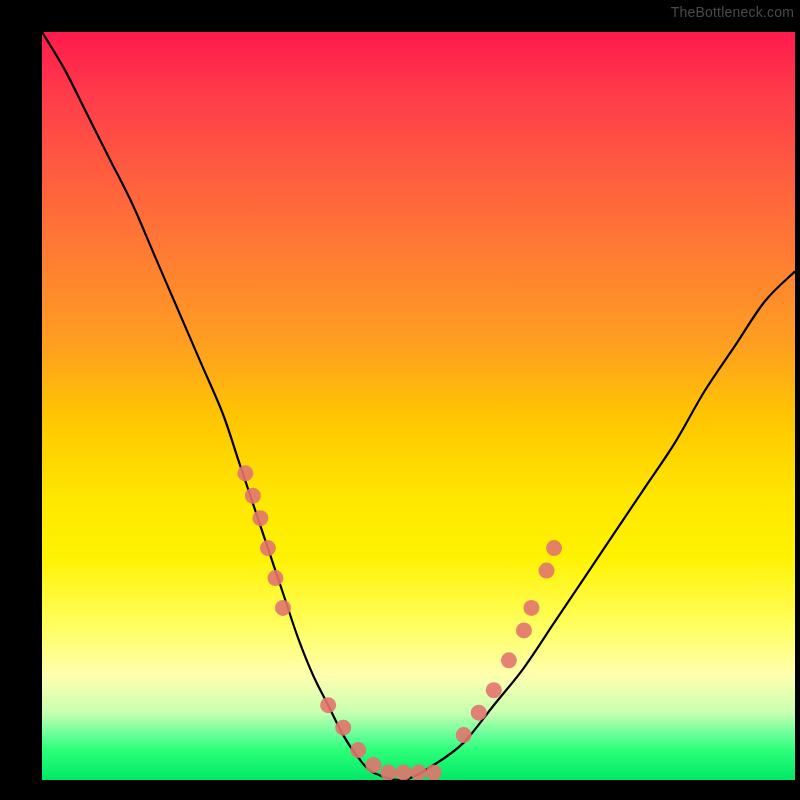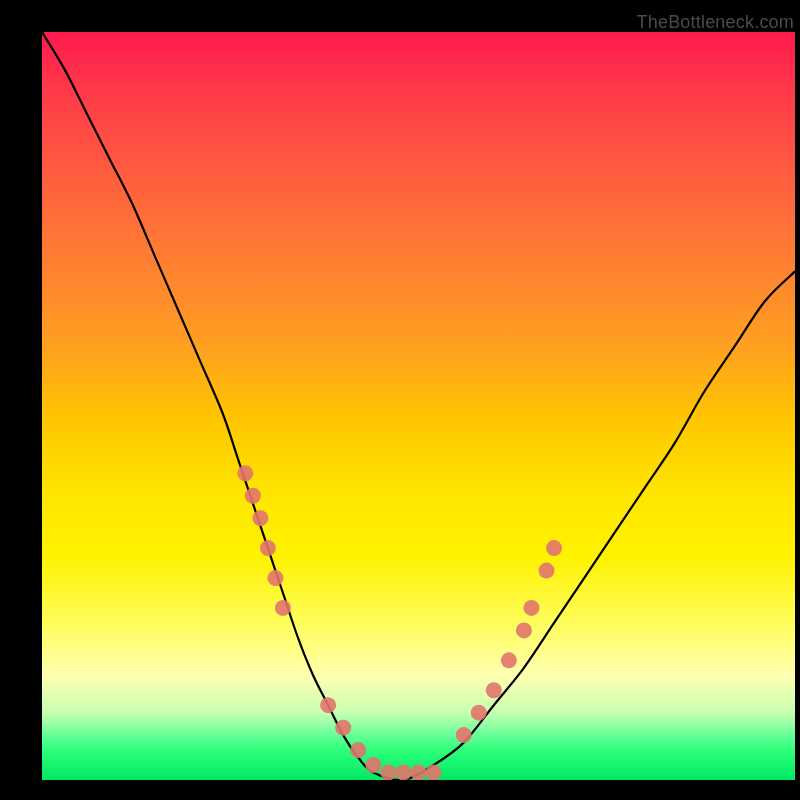--- a/index.html
+++ b/index.html
@@ -44,24 +44,24 @@
   }
   svg.curves {
     position: absolute;
     left: 0;
     top: 0;
     width: 753px;
     height: 748px;
   }
   .watermark {
     position: absolute;
-    top: 12px;
+    top: 4px;
     right: 6px;
     color: #4a4a4a;
-    font-size: 18px;
+    font-size: 14px;
     font-weight: 500;
     letter-spacing: 0.2px;
   }
 </style>
 </head>
 <body>
 
 <div class="frame">
   <div class="plot-area">
     <svg class="curves" viewBox="0 0 753 748" preserveAspectRatio="none">

